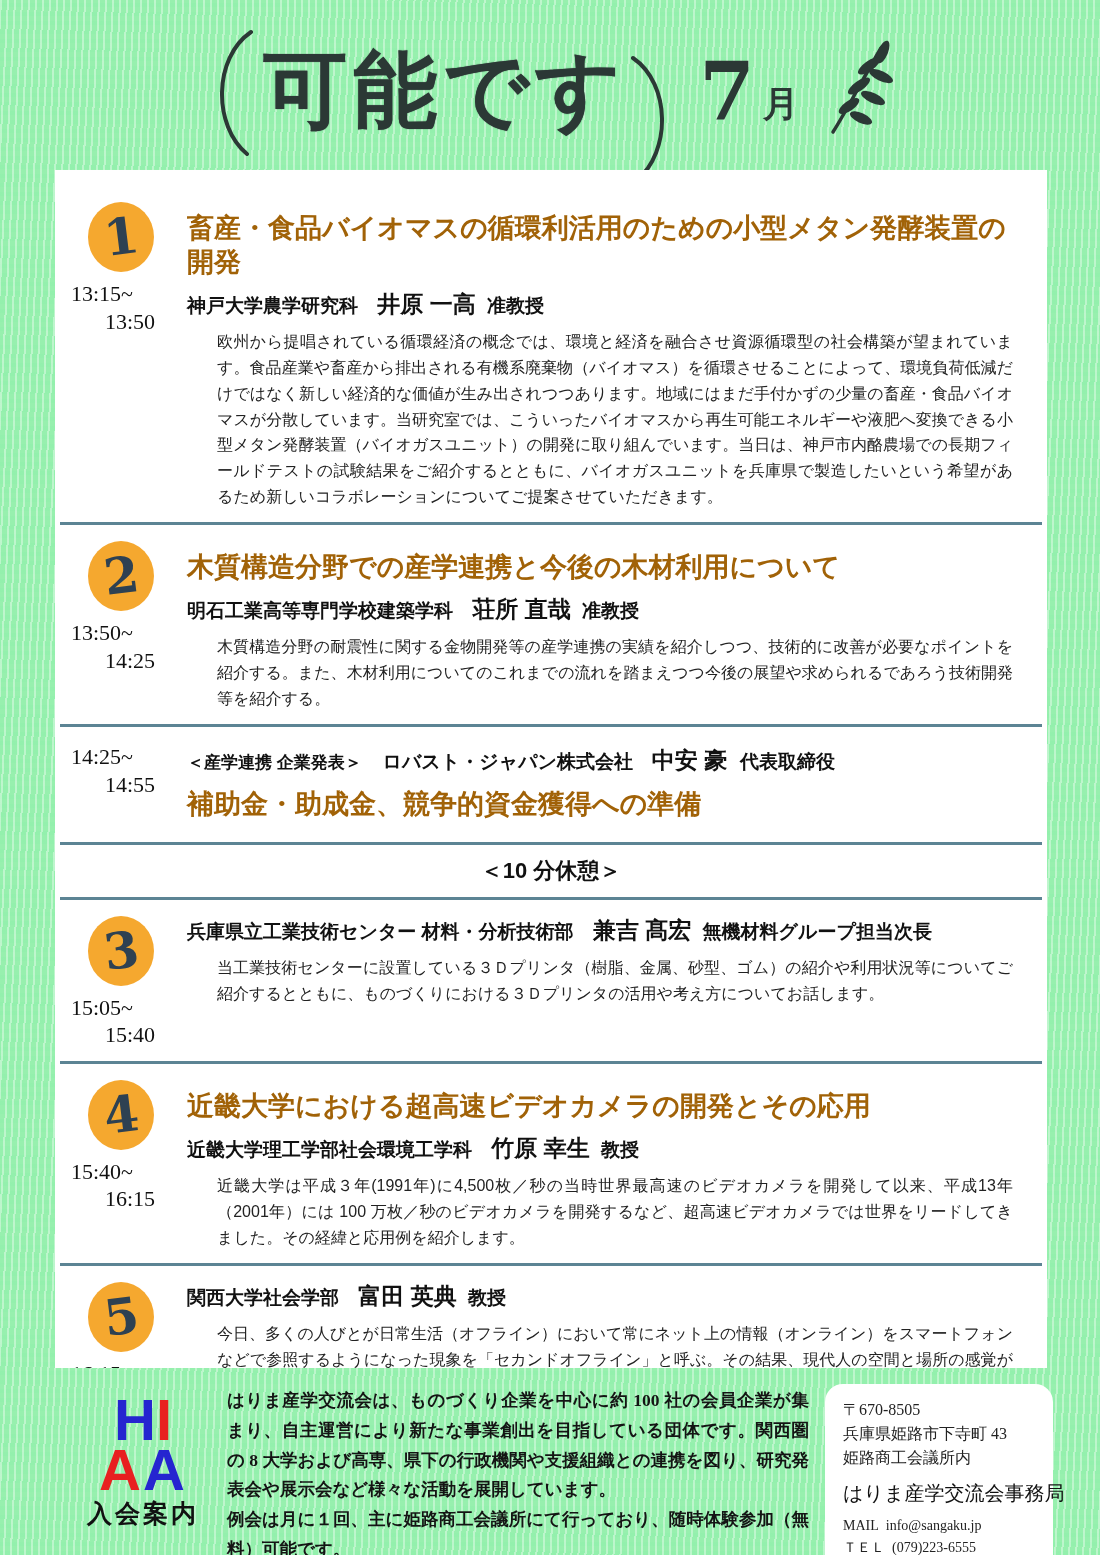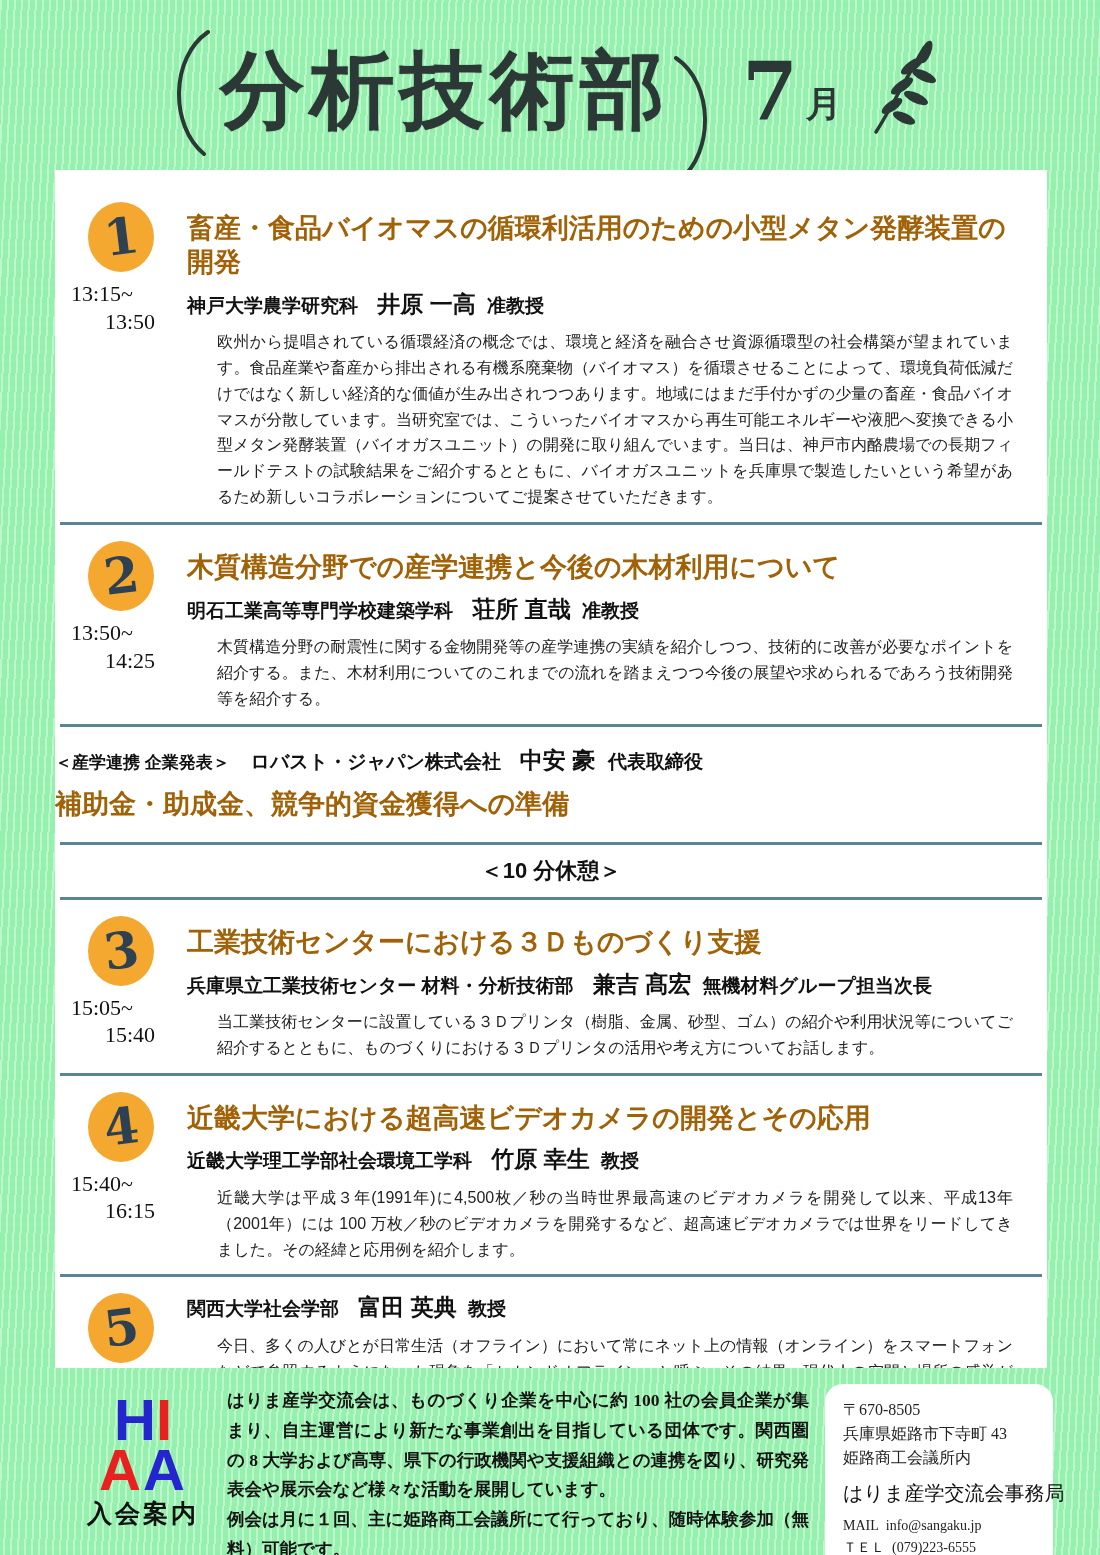--- a/index.html
+++ b/index.html
@@ -95,21 +95,21 @@
 </style>
 </head>
 <body>
 
 <div class="page">
 
   <div class="header">
     <svg class="paren" width="46" height="132" viewBox="0 0 46 132">
       <path d="M44 6 C 6 32, 6 100, 40 128" fill="none" stroke="#2b3835" stroke-width="4" stroke-linecap="round"></path>
     </svg>
-    <span class="ev-title">分析技術部</span>
+    <span class="ev-title">可能です</span>
     <svg class="paren paren-right" width="46" height="132" viewBox="0 0 46 132">
       <path d="M2 6 C 40 32, 40 100, 6 128" fill="none" stroke="#2b3835" stroke-width="4" stroke-linecap="round"></path>
     </svg>
     <span class="month">
       <span class="month-num">7</span>
       <span class="month-kanji">月</span>
     </span>
     <svg class="leaf" width="70" height="96" viewBox="0 0 70 96">
       <path d="M10 92 C 24 70, 38 42, 58 8" fill="none" stroke="#2b3835" stroke-width="3.5" stroke-linecap="round"></path>
       <ellipse cx="60" cy="12" rx="5" ry="12" fill="#2b3835" transform="rotate(22 60 12)"></ellipse>
@@ -164,20 +164,26 @@
           <span class="name">荘所 直哉</span>
           <span class="role">准教授</span>
         </div>
         <p class="s-desc">木質構造分野の耐震性に関する金物開発等の産学連携の実績を紹介しつつ、技術的に改善が必要なポイントを紹介する。また、木材利用についてのこれまでの流れを踏まえつつ今後の展望や求められるであろう技術開発等を紹介する。</p>
       </div>
     </div>
 
     <div class="divider"></div>
 
     <div class="session special">
+      <div class="s-left">
+        <div class="time">
+          <div>14:25~</div>
+          <div class="time-end">14:55</div>
+        </div>
+      </div>
       <div class="s-right">
         <div class="sp-label">
           <span class="sp-tag">＜産学連携 企業発表＞</span>
           <span class="sp-company">ロバスト・ジャパン株式会社</span>
           <span class="name">中安 豪</span>
           <span class="role">代表取締役</span>
         </div>
         <h2 class="s-title">補助金・助成金、競争的資金獲得への準備</h2>
       </div>
     </div>
@@ -192,21 +198,20 @@
       <div class="s-left">
         <div class="num">
             <span>3</span>
           </div>
         <div class="time">
           <div>15:05~</div>
           <div class="time-end">15:40</div>
         </div>
       </div>
       <div class="s-right">
-        <h2 class="s-title">工業技術センターにおける３Ｄものづくり支援</h2>
         <div class="s-speaker">
           <span class="org">兵庫県立工業技術センター 材料・分析技術部</span>
           <span class="name">兼吉 髙宏</span>
           <span class="role">無機材料グループ担当次長</span>
         </div>
         <p class="s-desc">当工業技術センターに設置している３Ｄプリンタ（樹脂、金属、砂型、ゴム）の紹介や利用状況等についてご紹介するとともに、ものづくりにおける３Ｄプリンタの活用や考え方についてお話します。</p>
       </div>
     </div>
 
     <div class="divider"></div>

